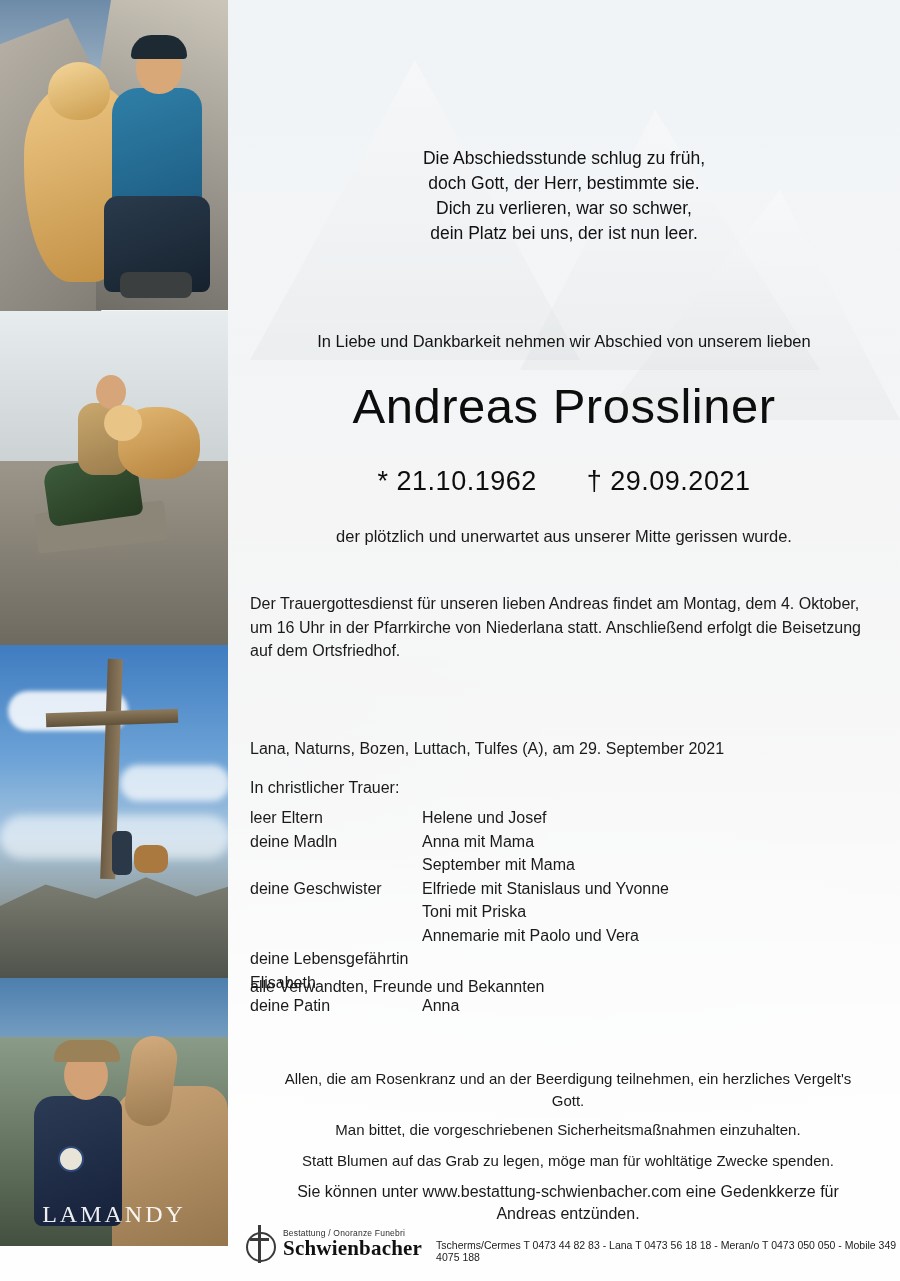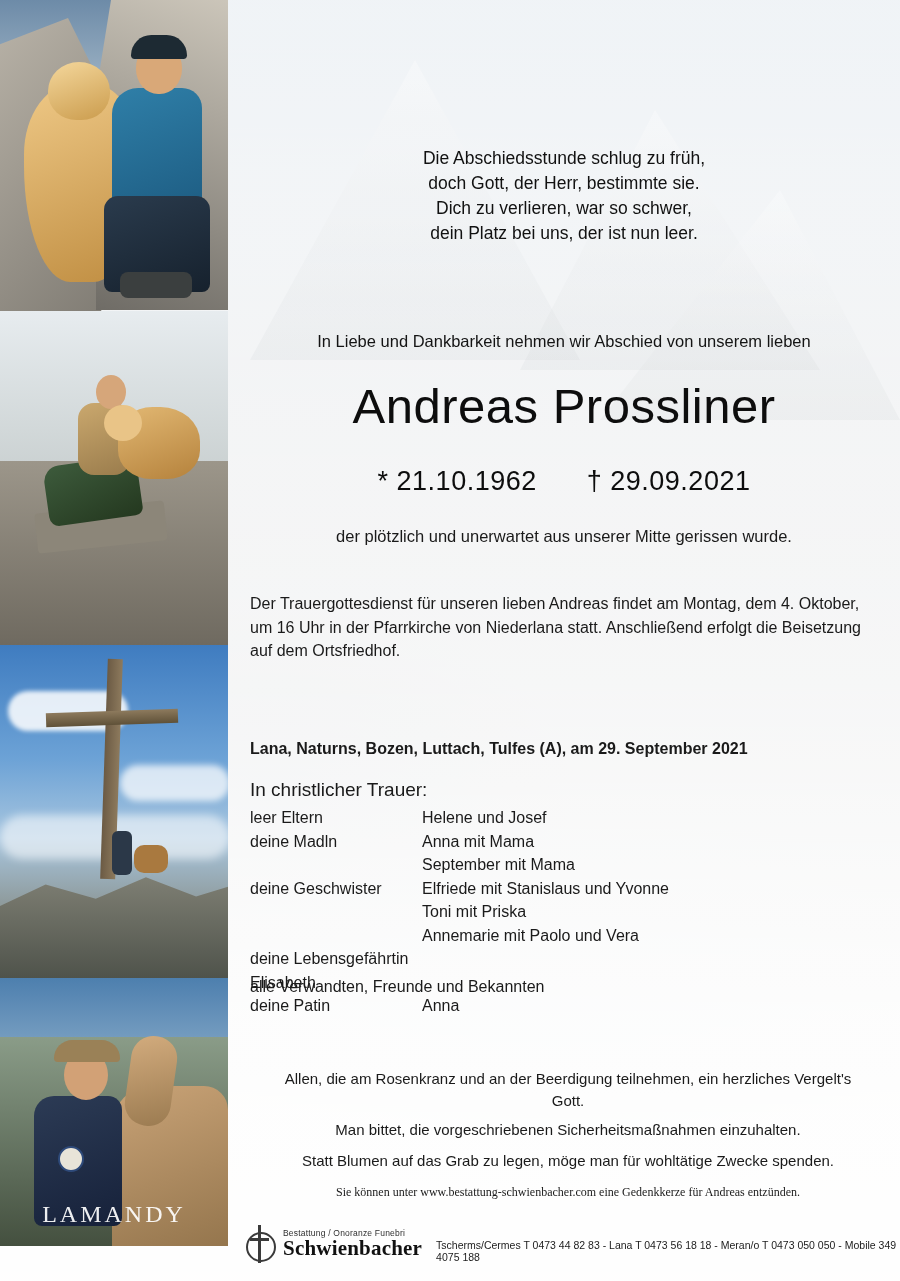--- a/index.html
+++ b/index.html
@@ -321,27 +321,27 @@
   .para {
     position: absolute;
     left: 22px;
     width: 634px;
     font-size: 16px;
     line-height: 23.5px;
     text-align: left;
   }
   .para-service { top: 592px; }
   .para-rosary  { top: 675px; }
-  .para-places  { top: 737px; font-weight: bold; }
+  .para-places  { top: 737px; }
 
   .mourners-title {
     position: absolute;
     left: 22px;
     top: 779px;
-    font-size: 19px;
+    font-size: 16px;
   }
   .mourners {
     position: absolute;
     left: 22px;
     top: 806px;
     width: 634px;
     font-size: 16px;
     line-height: 23.5px;
   }
   .mrow { display: flex; }
@@ -359,21 +359,21 @@
     left: 40px;
     width: 600px;
     text-align: center;
     font-size: 15px;
     line-height: 22px;
   }
   .t1 { top: 1017px; }
   .t2 { top: 1068px; }
   .t3 { top: 1119px; }
   .t4 { top: 1150px; }
-  .t5 { top: 1181px; font-size: 12px; font-family: Liberation Serif, serif; }
+  .t5 { top: 1181px; font-size: 16px; }
 
   
   .footer {
     position: absolute;
     left: 228px;
     bottom: 0;
     width: 672px;
     height: 74px;
     display: flex;
     align-items: center;

